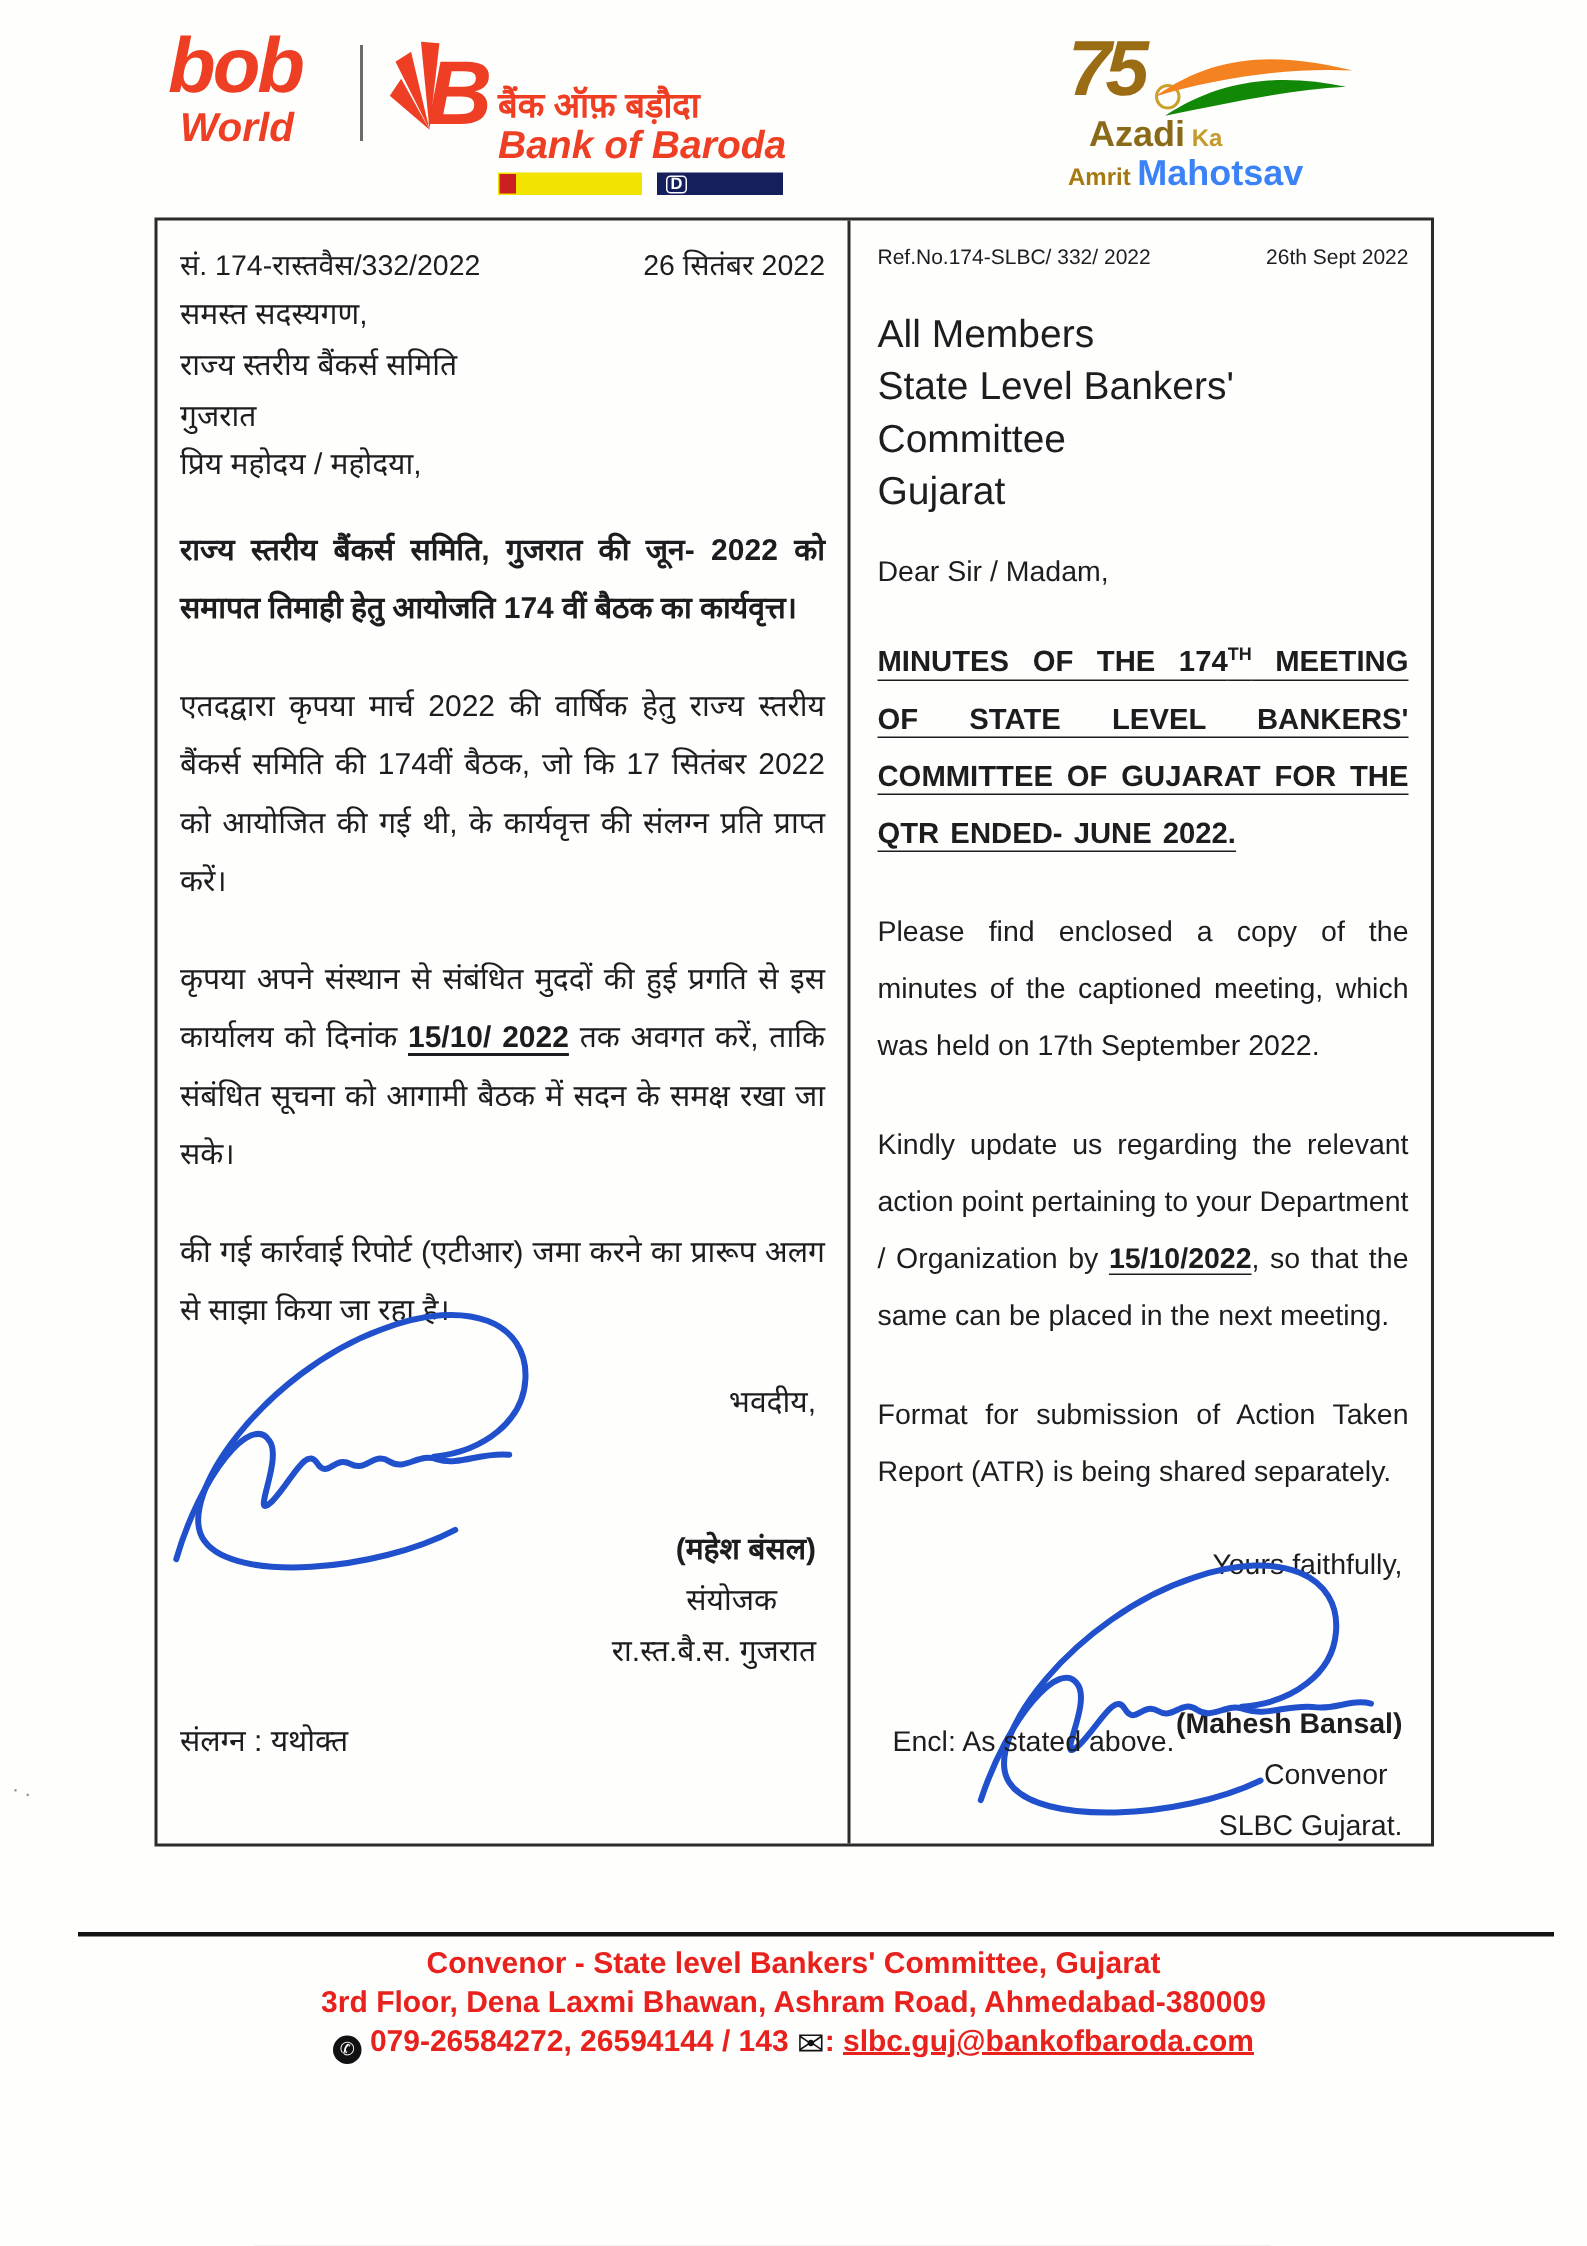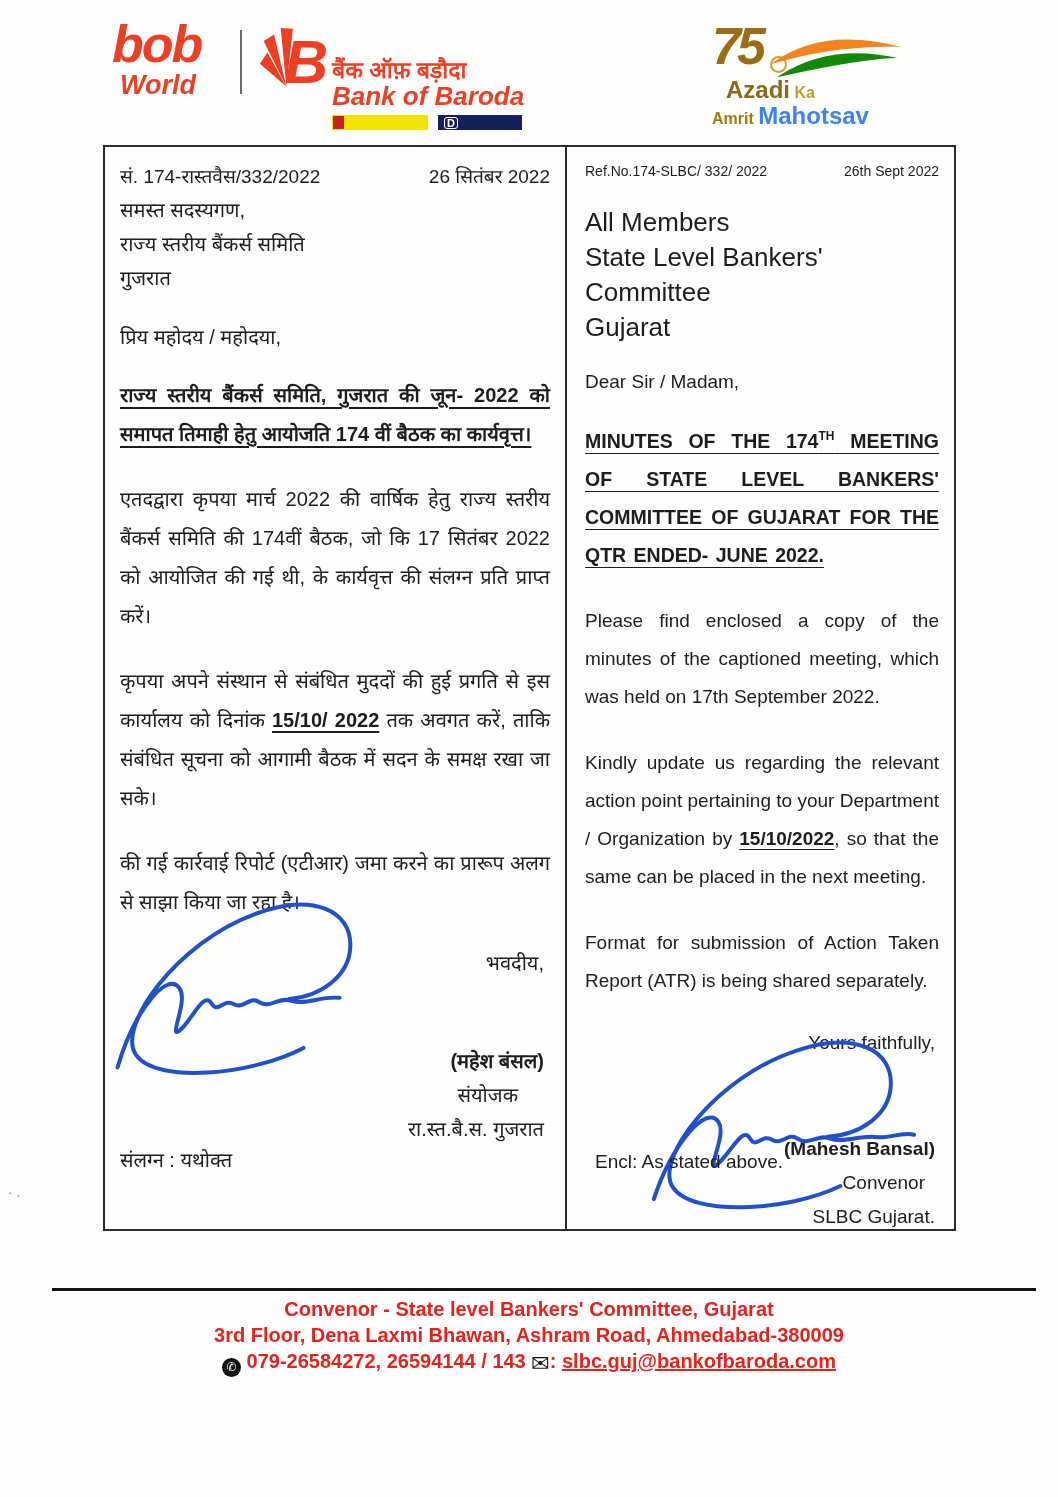--- a/index.html
+++ b/index.html
@@ -38,24 +38,24 @@
   
   .letterbox{position:absolute;left:103px;top:145px;width:853px;height:1086px;
     border:2px solid #2b2b2b;display:flex;box-sizing:border-box;}
   .col{box-sizing:border-box;position:relative;}
   .col-left{width:462px;border-right:2px solid #2b2b2b;padding:16px 15px 0 15px;}
   .col-right{flex:1;padding:16px 15px 0 18px;}
   .refrow{display:flex;justify-content:space-between;font-size:19px;}
   .refrow-en{font-size:14px;text-align:center;}
   .addr{margin-top:4px;font-size:20px;line-height:34px;}
   .addr-en{margin-top:26px;font-size:26px;line-height:35px;}
-  .salut{margin-top:28px;font-size:20px;}
+  .salut{font-size:20px;}
   .salut-en{margin-top:26px;font-size:19px;}
   .subject-hi{margin-top:26px;font-size:20px;font-weight:bold;line-height:39px;
-    text-align:justify;text-decoration:underline;text-underline-offset:5px;}
+    text-align:justify;text-underline-offset:5px;}
   .subject-en{margin-top:24px;font-size:19.5px;font-weight:bold;line-height:38px;
     text-align:justify;text-decoration:underline;text-underline-offset:5px;word-spacing:2px;}
   .subject-en sup{font-size:12px;}
   .para-hi{margin-top:26px;font-size:20px;line-height:39px;text-align:justify;}
   .para-en{margin-top:28px;font-size:19px;line-height:38px;text-align:justify;}
   .bold-date{font-weight:bold;text-decoration:underline;text-underline-offset:4px;}
   .sig-block{position:relative;text-align:right;}
   .sig-left{margin-top:24px;padding-right:6px;font-size:20px;}
   .sig-right{margin-top:26px;padding-right:4px;font-size:19px;}
   .sig-name{font-weight:bold;}

